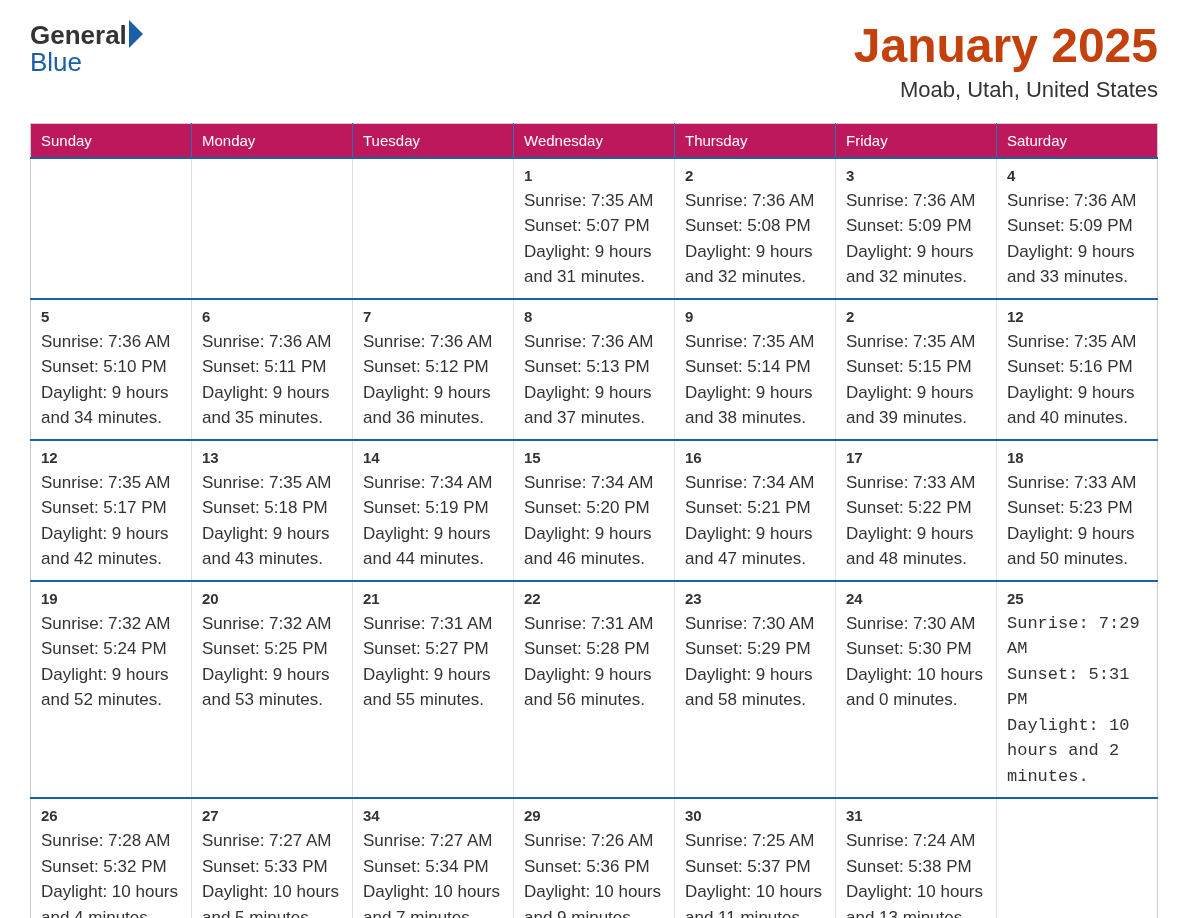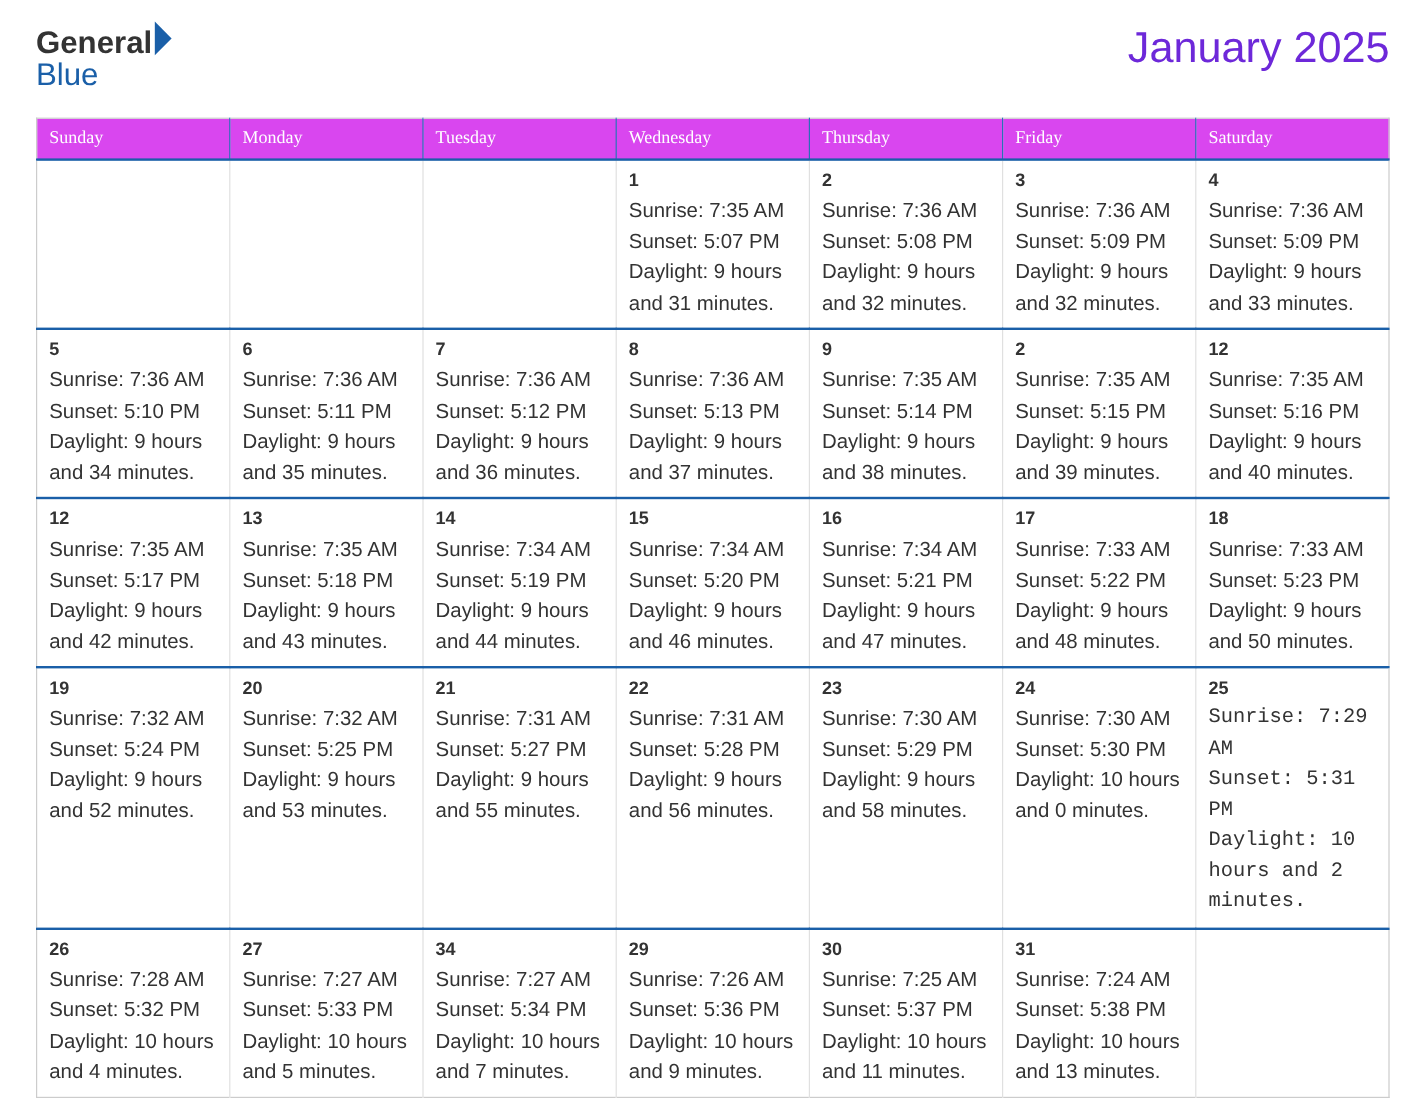--- a/index.html
+++ b/index.html
@@ -41,45 +41,44 @@
       display: block;
       margin-top: -4px;
       margin-left: 0;
     }
     .logo-block {
       display: flex;
       flex-direction: column;
     }
     .logo-top-row {
       display: flex;
-      align-items: flex-start;
+      align-items: center;
     }
     .title-block {
       text-align: right;
     }
     .title-block h1 {
-      font-size: 36px;
-      font-weight: normal;
-      color: #6d28d9;
+      font-size: 48px;
+      font-weight: bold;
+      color: #c2410c;
       line-height: 1.1;
     }
     .title-block h2 {
       font-size: 22px;
       font-weight: normal;
       color: #333;
       margin-top: 4px;
     }
     .calendar {
       width: 100%;
       border-collapse: collapse;
       border: 1px solid #ccc;
     }
     .calendar thead tr {
-      background-color: #d946ef;
-      font-family: Liberation Serif, serif;
+      background-color: #be185d;
     }
     .calendar thead th {
       color: #fff;
       font-size: 15px;
       font-weight: normal;
       padding: 8px 10px;
       text-align: left;
       border-right: 1px solid #2a6fb8;
       width: calc(100% / 7);
     }
@@ -123,20 +122,21 @@
 <div class="header">
   <div class="logo-block">
     <div class="logo-top-row">
       <span class="logo-text-general">General</span>
       <span class="logo-arrow"></span>
     </div>
     <span class="logo-text-blue">Blue</span>
   </div>
   <div class="title-block">
     <h1>January 2025</h1>
+    <h2>Moab, Utah, United States</h2>
   </div>
 </div>
 
 <table class="calendar">
   <thead>
     <tr>
     <th>Sunday</th>
         <th>Monday</th>
         <th>Tuesday</th>
         <th>Wednesday</th>

